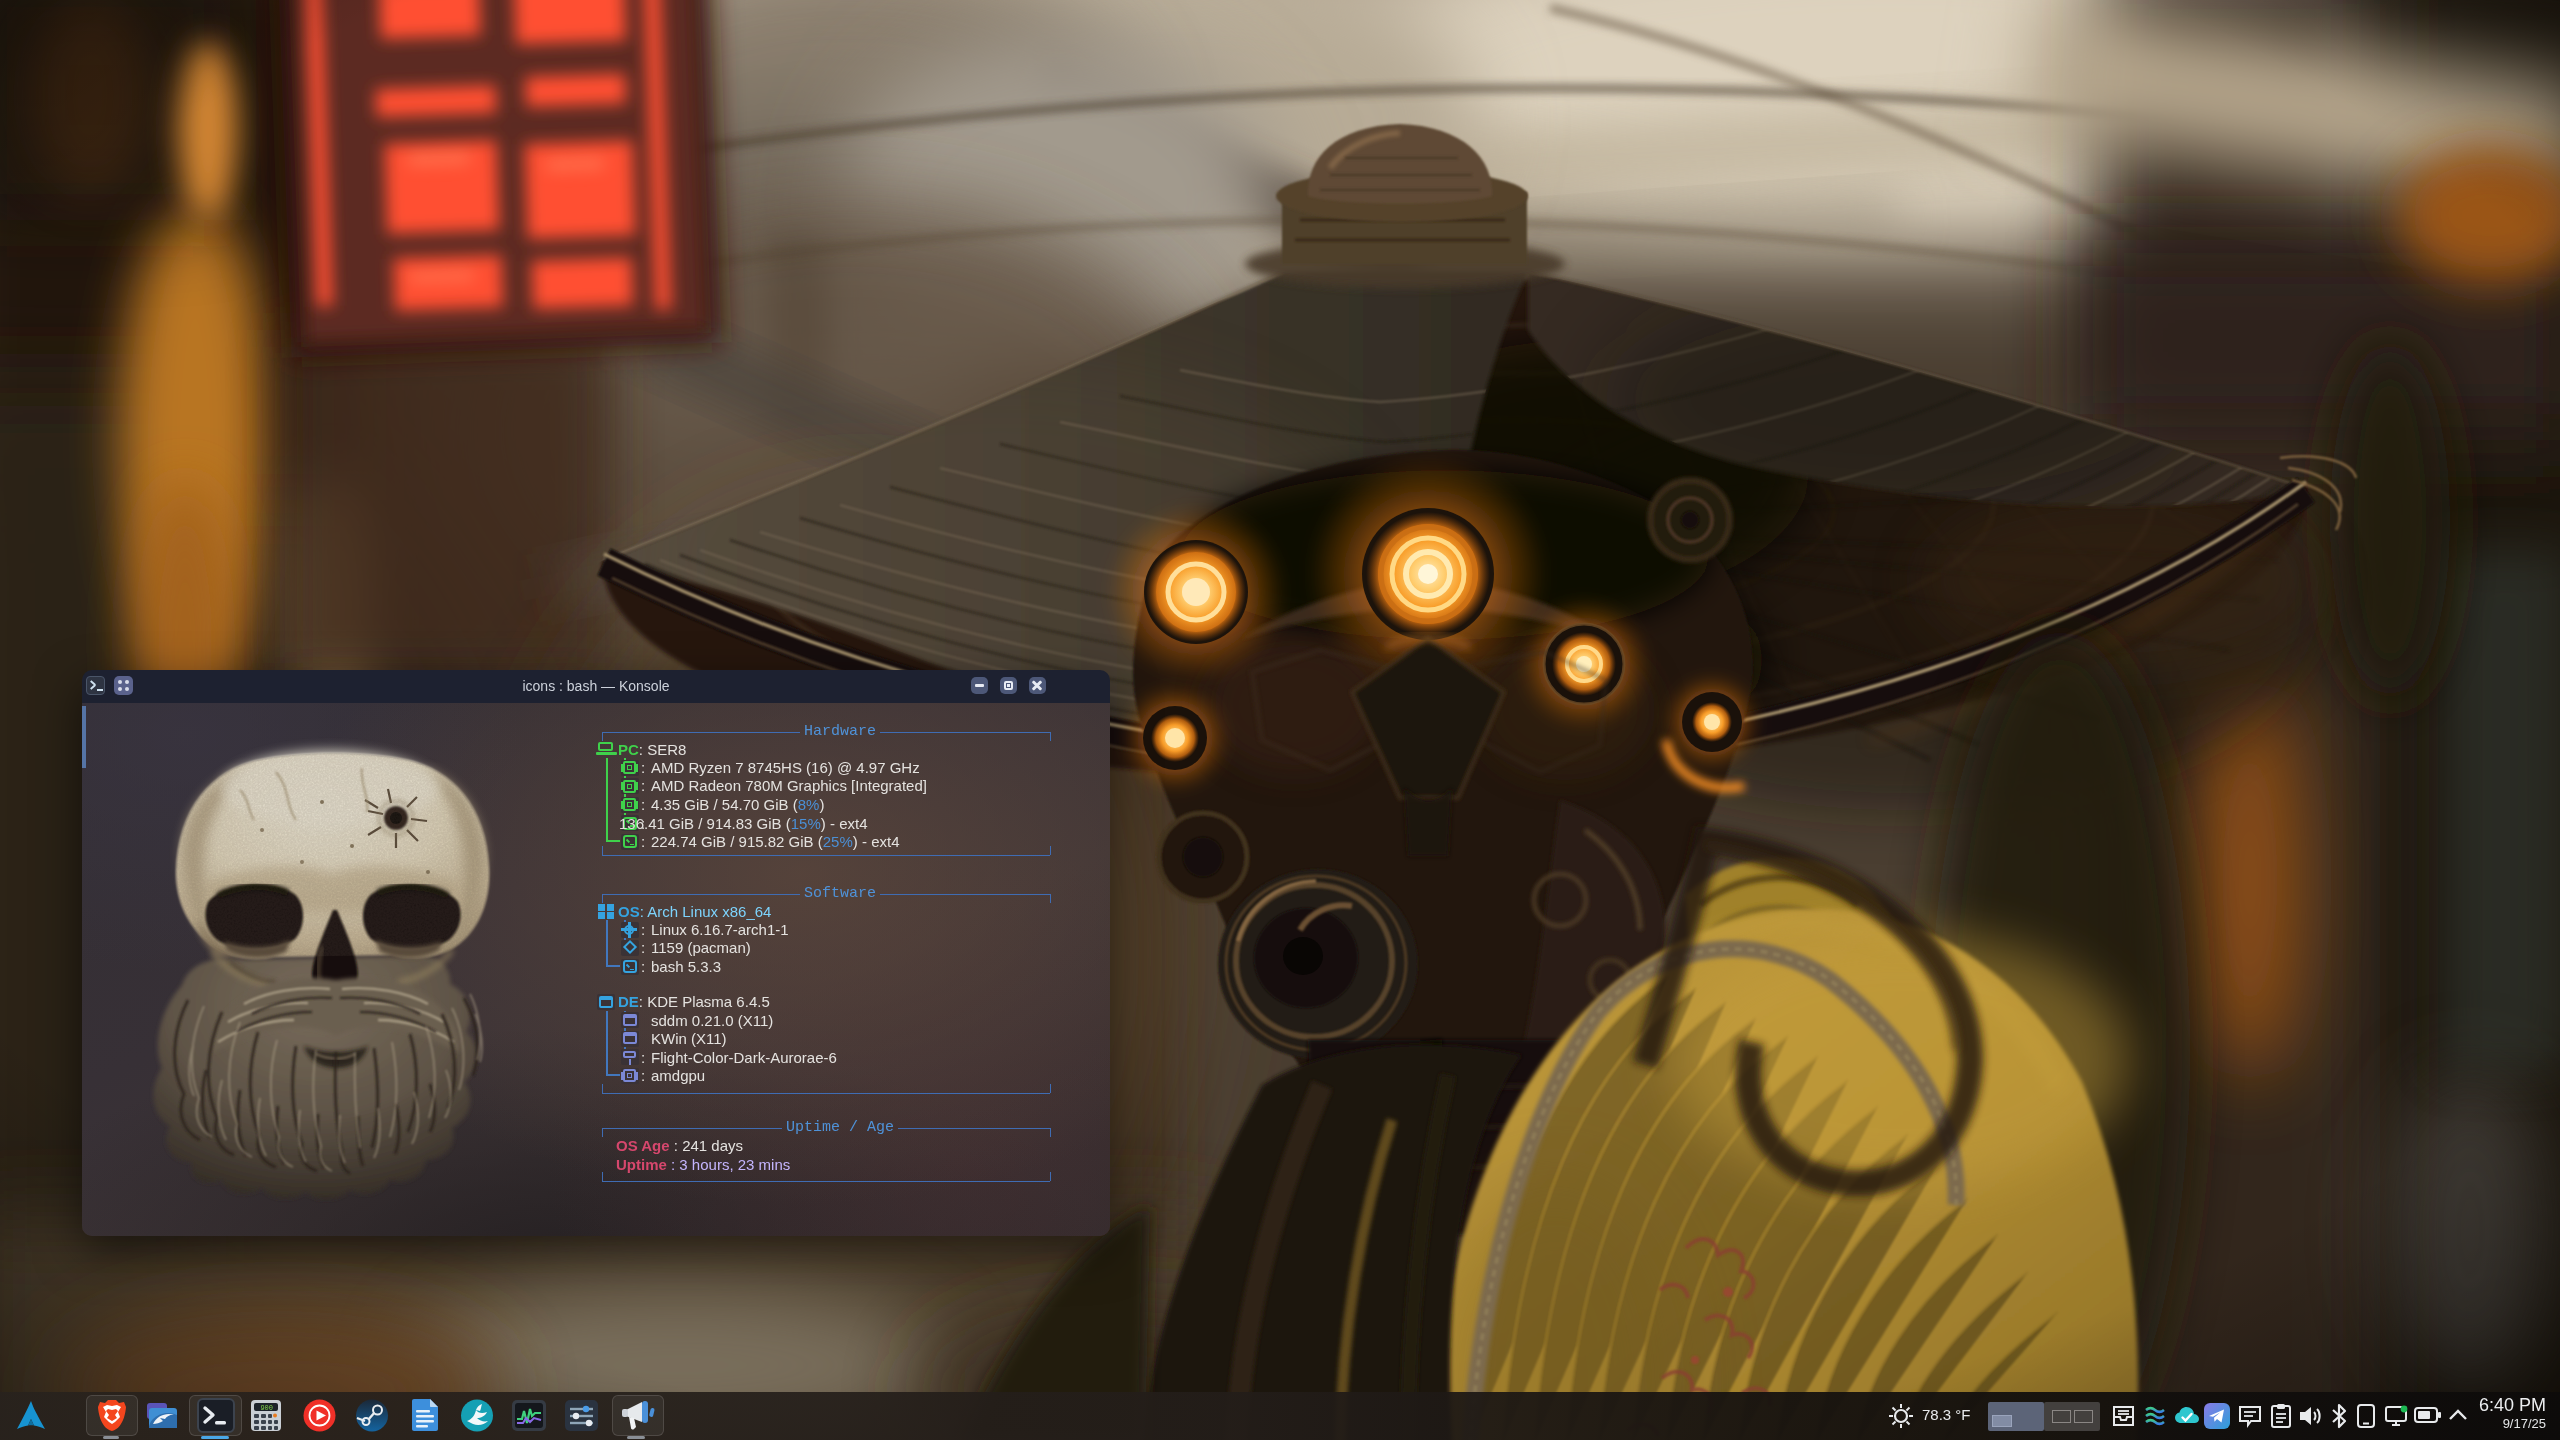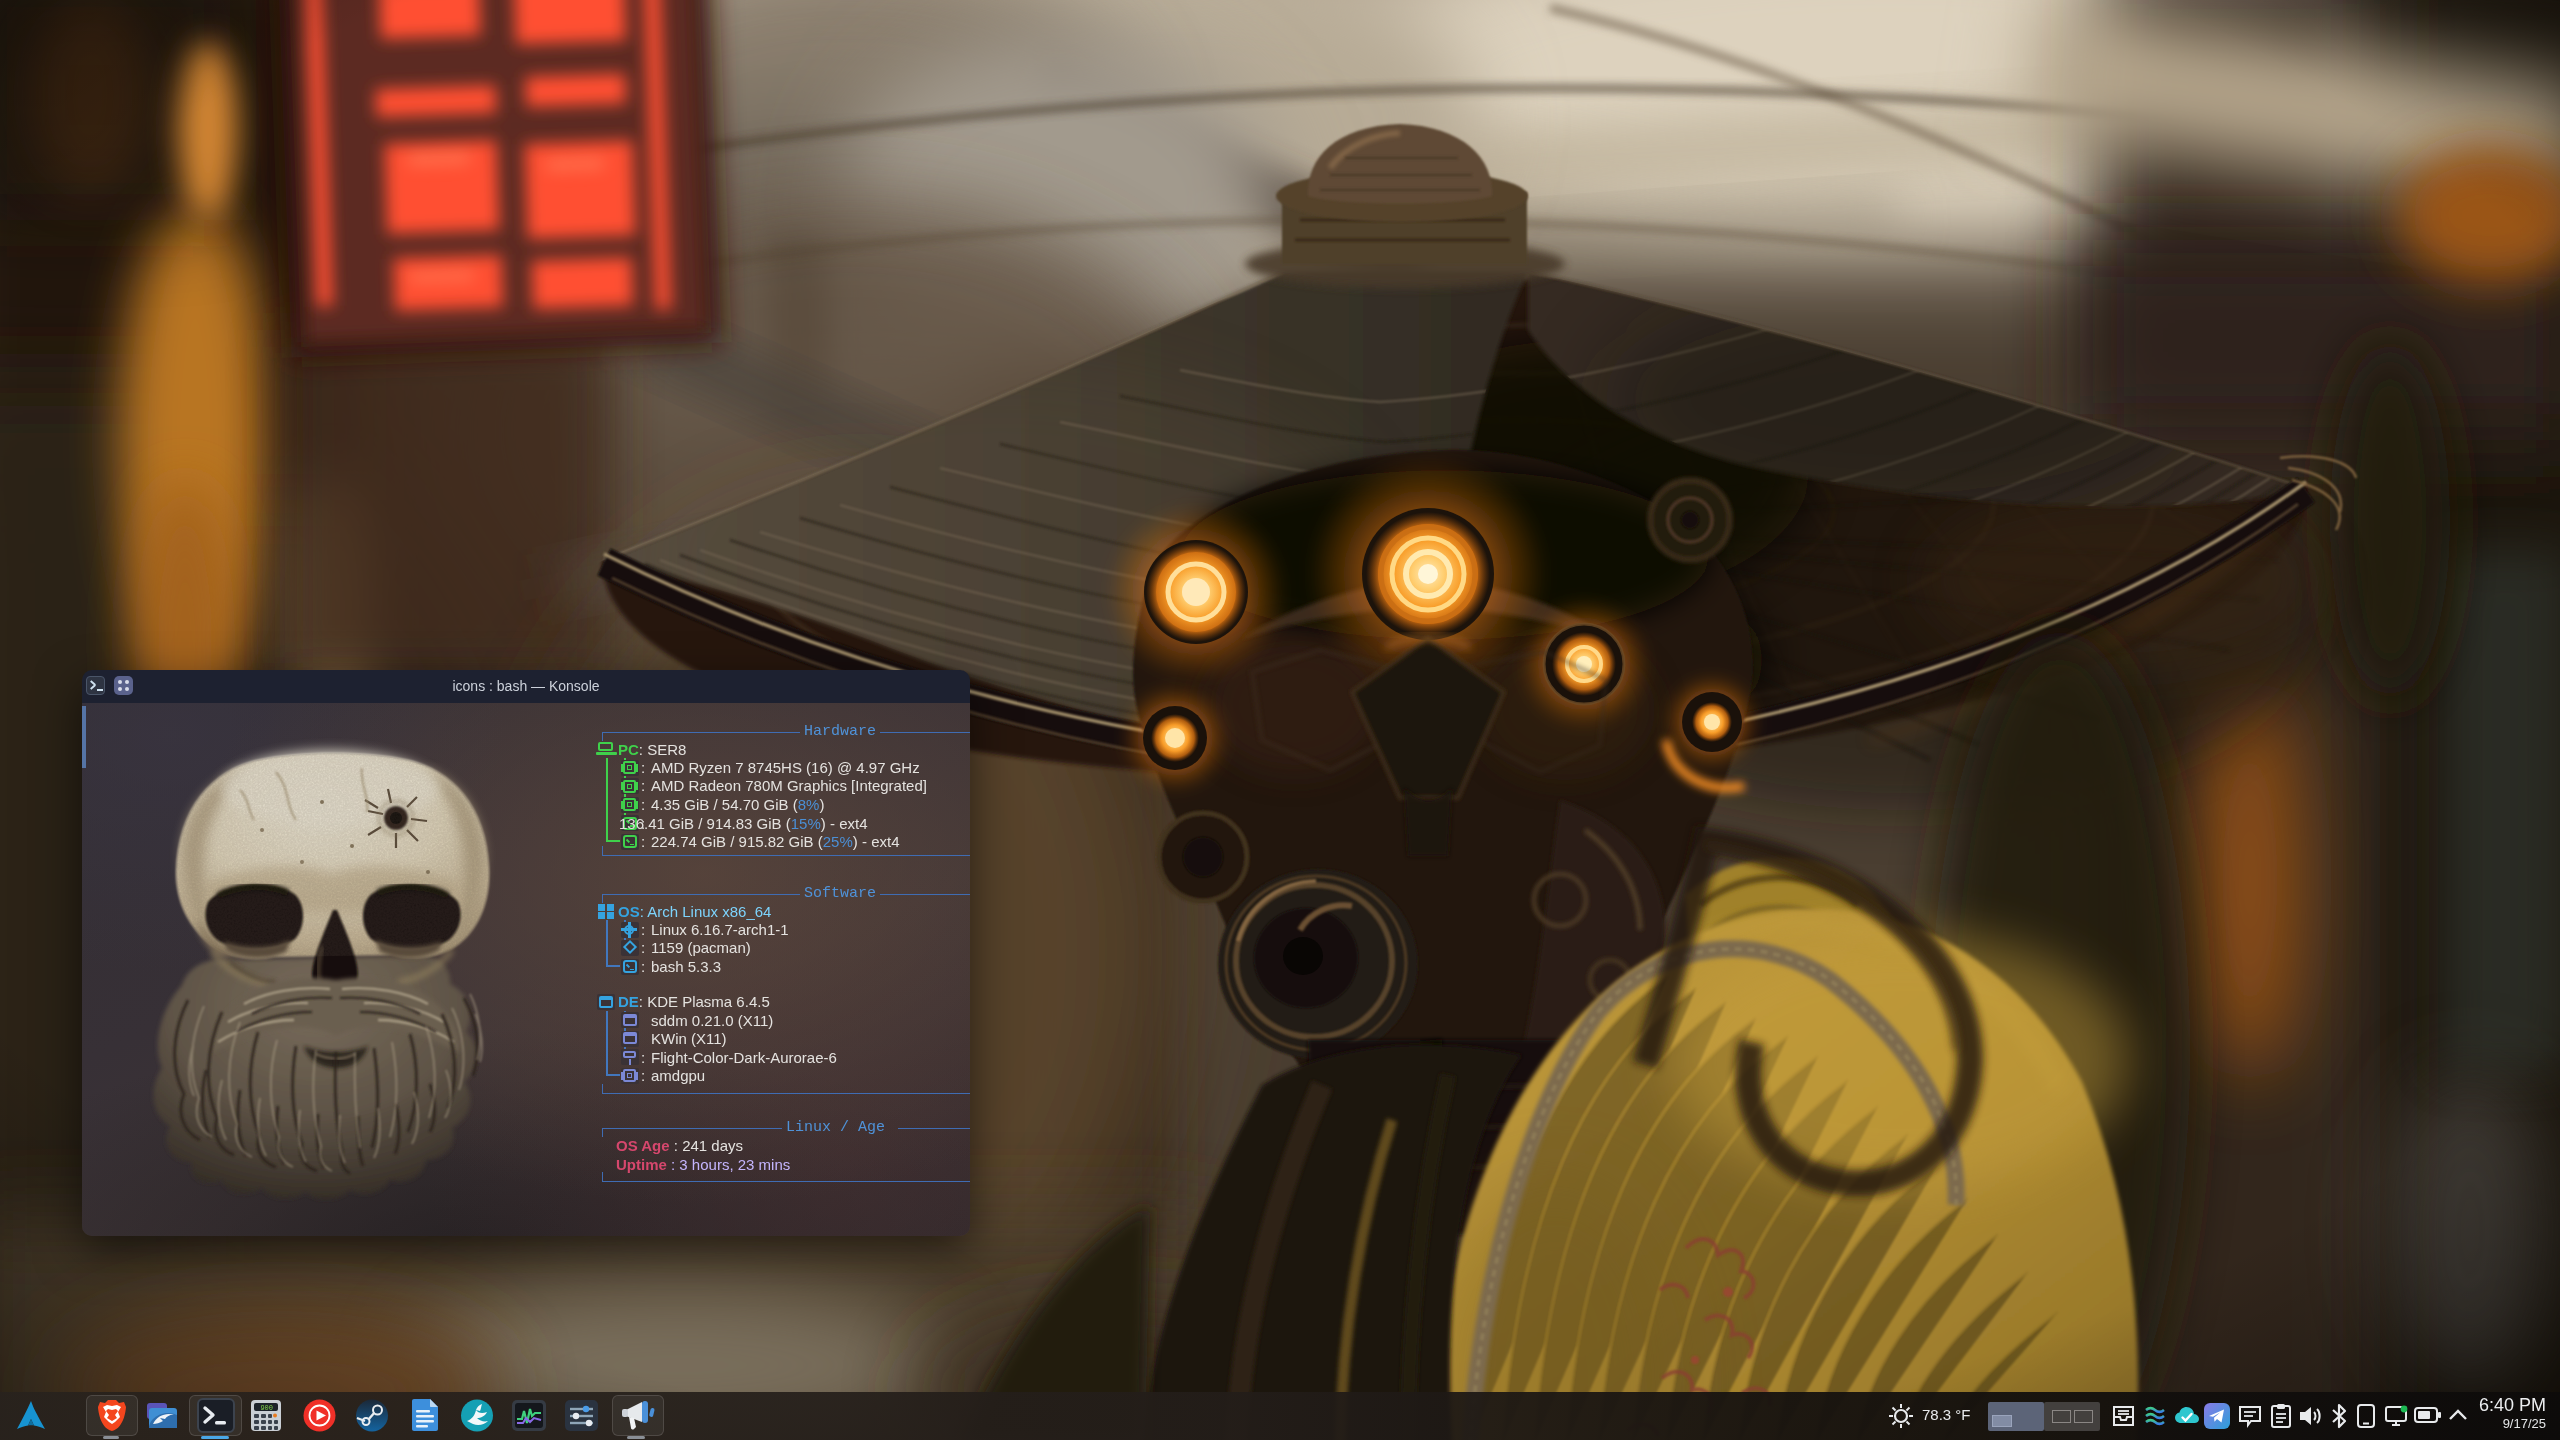--- a/index.html
+++ b/index.html
@@ -1,19 +1,19 @@
 <!DOCTYPE html>
 <html><head>
 <meta charset="utf-8">
 <style>
 html,body{margin:0;padding:0;background:#000;}
 #root{position:relative;width:2560px;height:1440px;overflow:hidden;background:#5a4a38;font-family:"Liberation Sans",sans-serif;}
 #wall{position:absolute;left:0;top:0;}
 
-#win{position:absolute;left:82px;top:670px;width:888px;height:566px;border-radius:10px;box-shadow:0 16px 46px rgba(0,0,0,.55);overflow:hidden;}
+#win{position:absolute;left:82px;top:670px;width:1028px;height:566px;border-radius:10px;box-shadow:0 16px 46px rgba(0,0,0,.55);overflow:hidden;}
 #titlebar{position:absolute;left:0;top:0;width:100%;height:33px;background:#1d2130;}
 #title{position:absolute;left:0;top:0;width:100%;height:33px;line-height:33px;text-align:center;color:#ccd1da;font-size:14px;font-family:"Liberation Sans",sans-serif;}
 #tbody{position:absolute;left:0;top:33px;width:100%;height:533px;
 background:radial-gradient(720px 460px at 70% 32%, rgba(94,72,60,.75), rgba(94,72,60,0) 72%),
 radial-gradient(480px 340px at 10% 6%, rgba(58,53,66,.7), rgba(58,53,66,0) 70%),
 radial-gradient(560px 420px at 86% 86%, rgba(74,48,50,.5), rgba(74,48,50,0) 75%),
 radial-gradient(700px 280px at 45% 103%, rgba(36,31,33,.85), rgba(36,31,33,0) 80%),
 linear-gradient(155deg,#322e34 0%,#373036 38%,#3d3436 62%,#2f2a2c 100%);}
 .tl{position:absolute;white-space:pre;font-family:Liberation Sans, sans-serif;font-size:15px;line-height:19px;color:#e4e2df;} .grb{color:#3fd14b;font-weight:bold;}
 .bl{color:#4b8fd5;} .blb{color:#35a3e0;font-weight:bold;} .crb{color:#d6476d;font-weight:bold;}
@@ -696,21 +696,21 @@
       </div>
 <div class="tl" style="left:559px;top:396px"><span style="color:#e4e2df">:</span></div>
 <div class="tl" style="left:569px;top:396px"><span style="color:#e4e2df">amdgpu</span></div>
 <div class="hline" style="left:520px;top:458px;width:180.0px"></div>
 <div class="hline" style="left:816.0px;top:458px;width:152.0px"></div>
 <div class="hline" style="left:520px;top:511px;width:448px"></div>
 <div class="vline" style="left:520px;top:458px;height:9px"></div>
 <div class="vline" style="left:968px;top:458px;height:9px"></div>
 <div class="vline" style="left:520px;top:502px;height:9px"></div>
 <div class="vline" style="left:968px;top:502px;height:9px"></div>
-<div class="ttl" style="left:704px;top:450px">Linux / Age</div>
+<div class="ttl" style="left:704px;top:450px">Uptime / Age</div>
 <div class="tl" style="left:534px;top:466px"><span class="crb">OS Age</span><span style="color:#e4e2df"> : 241 days</span></div>
 <div class="tl" style="left:534px;top:485px"><span class="crb">Uptime</span><span style="color:#c4b5fd"> : 3 hours, 23 mins</span></div>
 </div>
 <div id="panel">
 <div class="pframe" style="left:86px;width:52px"></div>
 <div class="pframe" style="left:189px;width:53px"></div>
 <div class="pframe" style="left:612px;width:52px"></div>
 <div class="uline" style="left:103px;width:16px;background:#8a8f96"></div>
 <div class="uline" style="left:201px;width:28px;background:#4aa8e8"></div>
 <div class="uline" style="left:627px;width:18px;background:#8a8f96"></div>

